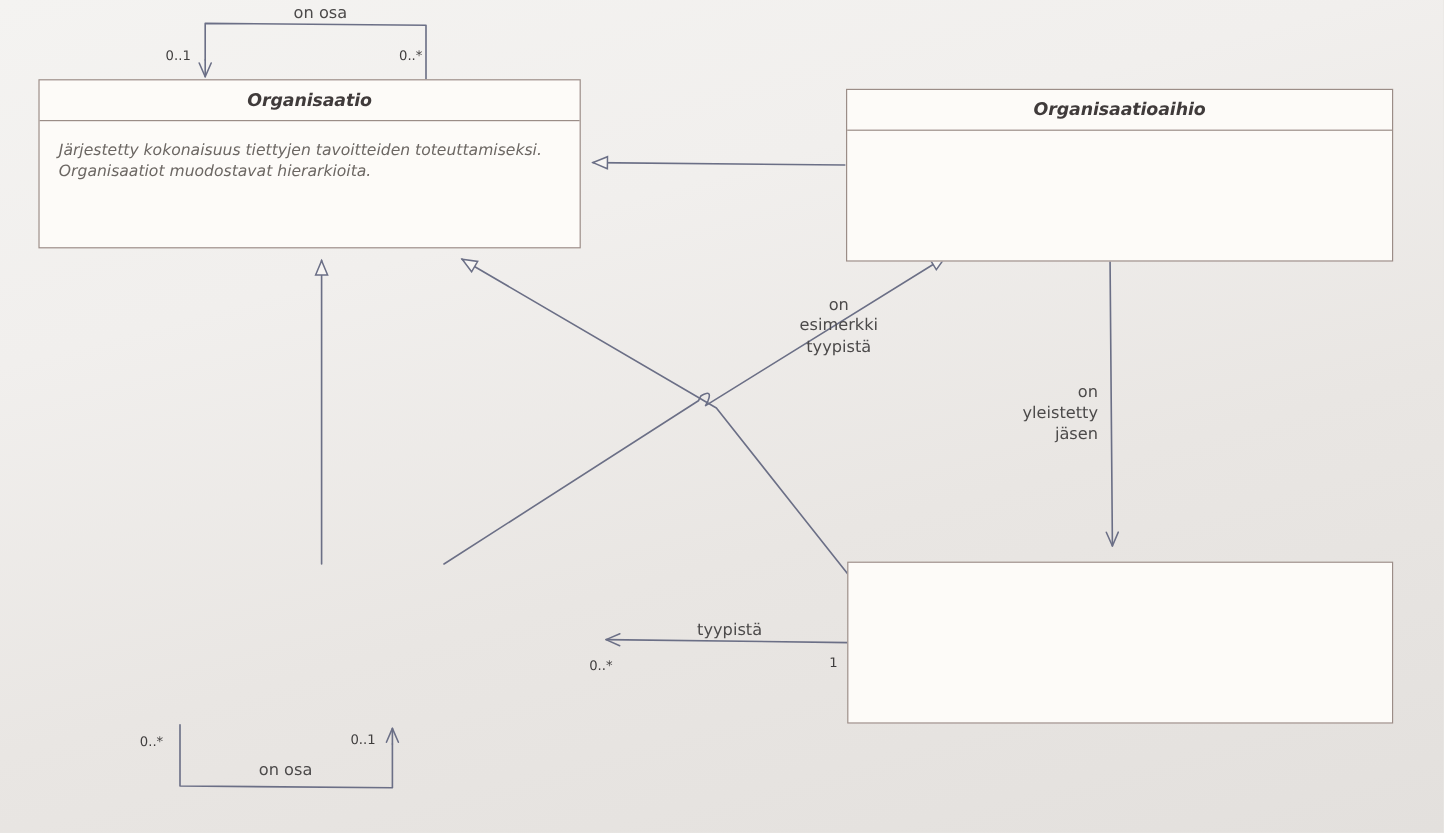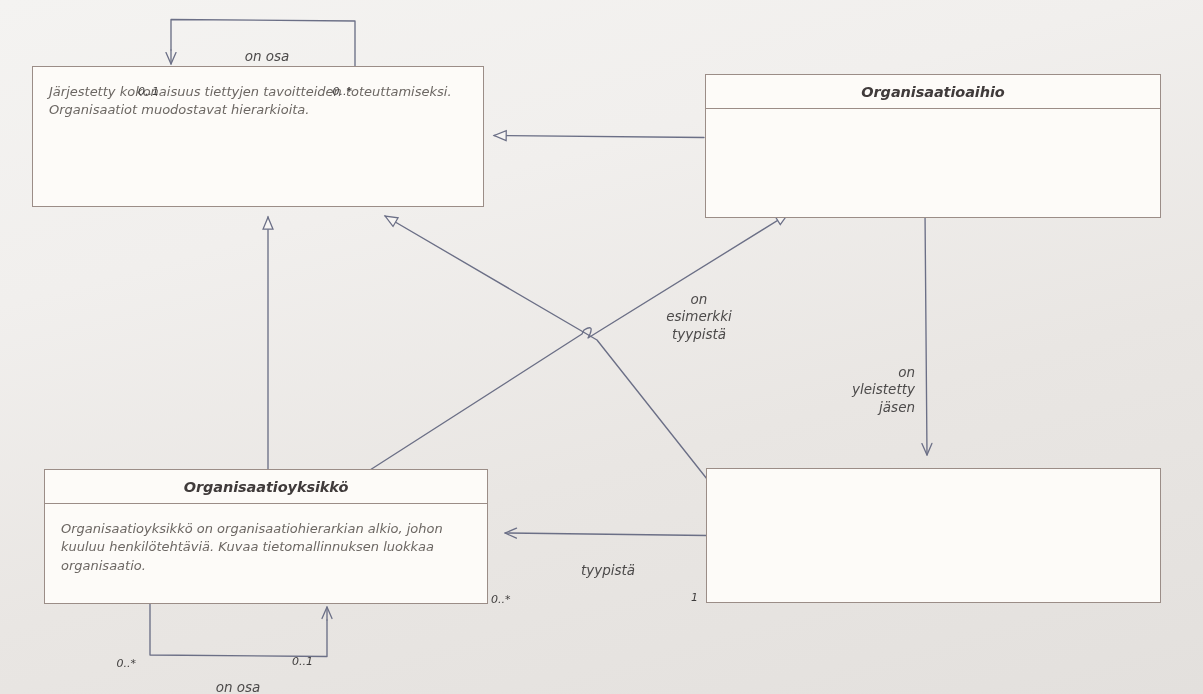--- a/index.html
+++ b/index.html
@@ -48,27 +48,25 @@
     font-size: 13px;
     line-height: 1.42;
     color: #6c6763;
     padding: 16px 14px 10px 16px;
   }
 
   
   .edge-label {
     position: absolute;
     font-family: "DejaVu Sans", sans-serif;
-    font-style: italic;
     font-size: 13.5px;
     color: #4c4a4a;
     white-space: pre;
     line-height: 1.28;
     z-index: 6;
-    margin-top: 45px;
   }
   .edge-label.multi {
     font-size: 11px;
     color: #3f3d3d;
   }
   .edge-label.center { text-align: center; }
   .edge-label.right  { text-align: right; }
 </style>
 </head>
 <body>
@@ -117,31 +115,28 @@
       </g>
 
       <g>
         <path d="M150,604 L150,655 L327,656.5 L327,620"></path>
         <path d="M327,620 L327,607" marker-end="url(#openArrow)"></path>
       </g>
     </g>
   </svg>
 
   <div class="uml-class" style="left:32px; top:66px; width:452px; height:141px;">
+    <div class="uml-title">Organisaatio</div>
     <div class="uml-desc">Järjestetty kokonaisuus tiettyjen tavoitteiden toteuttamiseksi. Organisaatiot muodostavat hierarkioita.</div>
   </div>
 
   <div class="uml-class" style="left:705px; top:74px; width:456px; height:144px;">
     <div class="uml-title">Organisaatioaihio</div>
   </div>
 
-  <div class="uml-class" style="left:44px; top:469px; width:444px; height:135px;">
-    <div class="uml-title">Organisaatioyksikkö</div>
-    <div class="uml-desc">Organisaatioyksikkö on organisaatiohierarkian alkio, johon kuuluu henkilötehtäviä. Kuvaa tietomallinnuksen luokkaa organisaatio.</div>
-  </div>
 
   <div class="uml-class" style="left:706px; top:468px; width:455px; height:135px;">
   </div>
 
   <div class="edge-label center" style="left:225px; top:3px; width:84px;">on osa</div>
   <div class="edge-label multi right" style="left:99px; top:40px; width:60px;">0..1</div>
   <div class="edge-label multi right" style="left:292px; top:40px; width:60px;">0..*</div>
 
   <div class="edge-label center" style="left:646px; top:246px; width:106px;">on
 esimerkki

